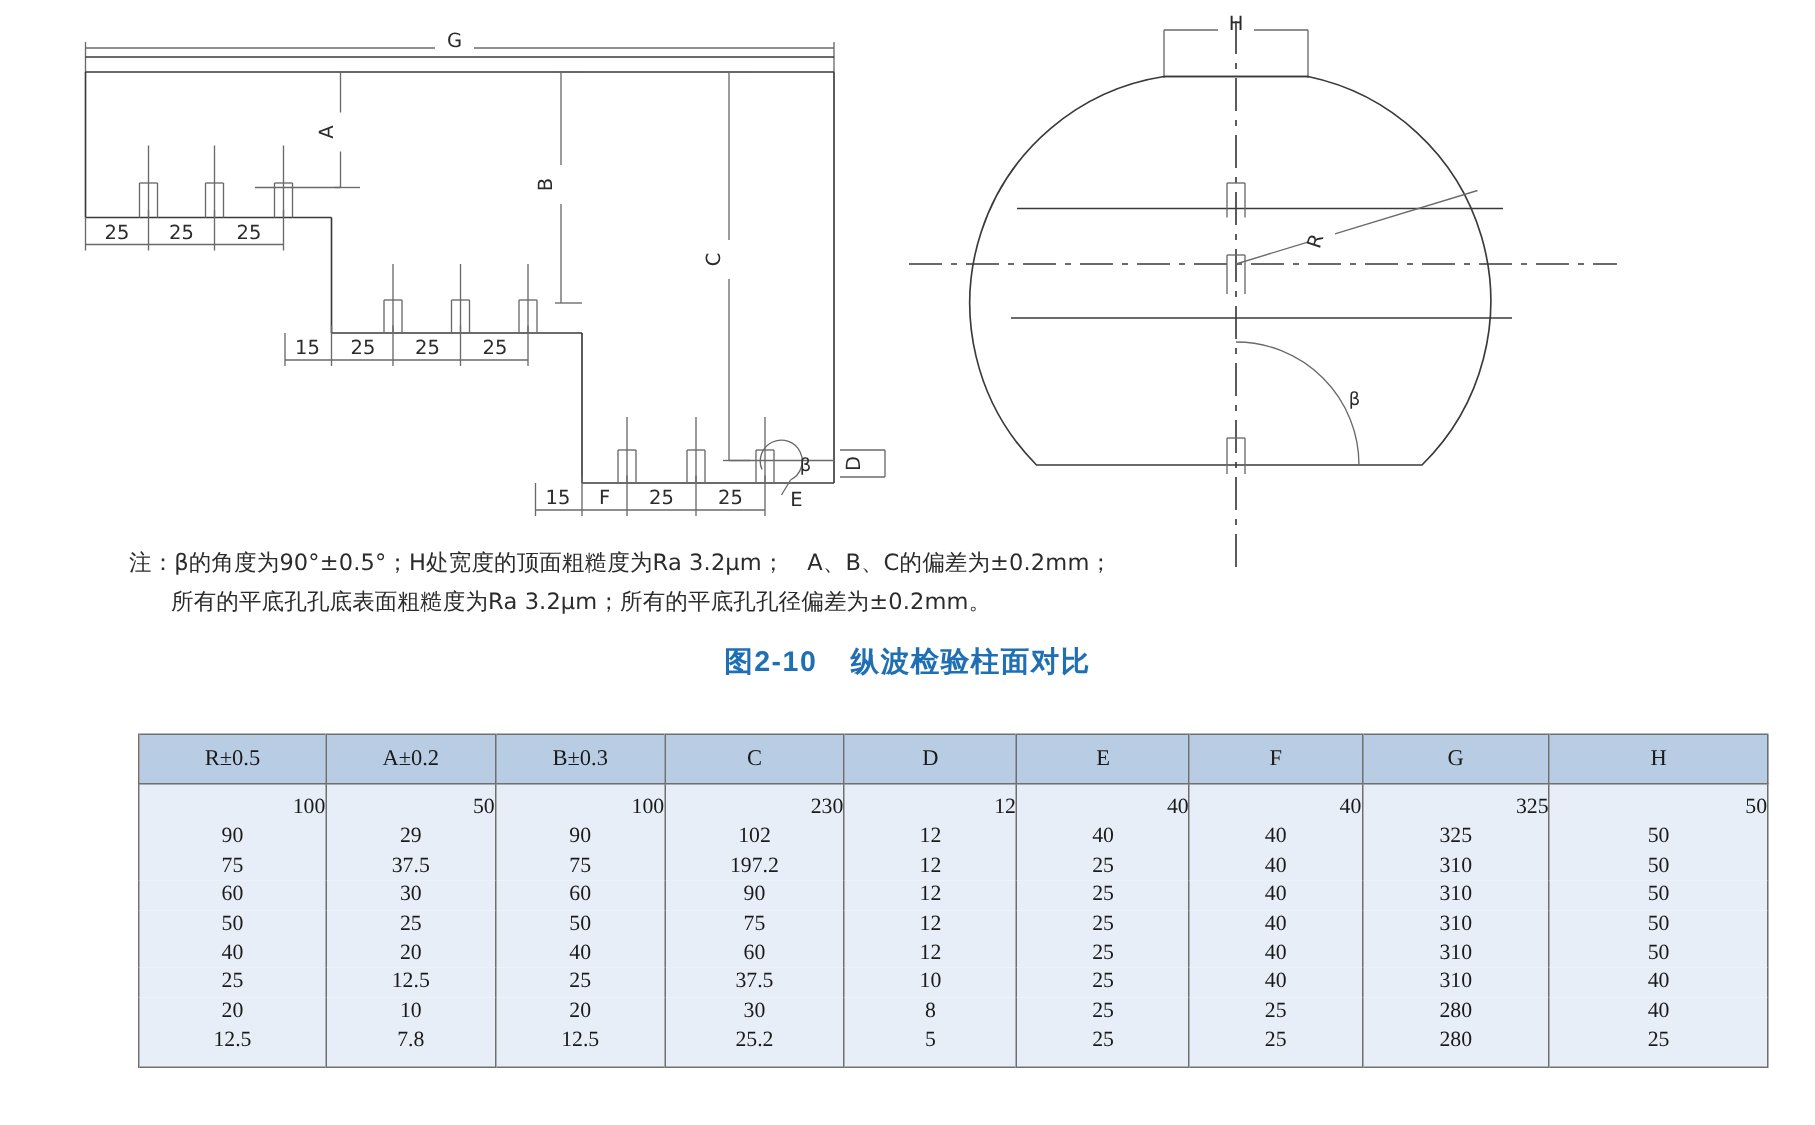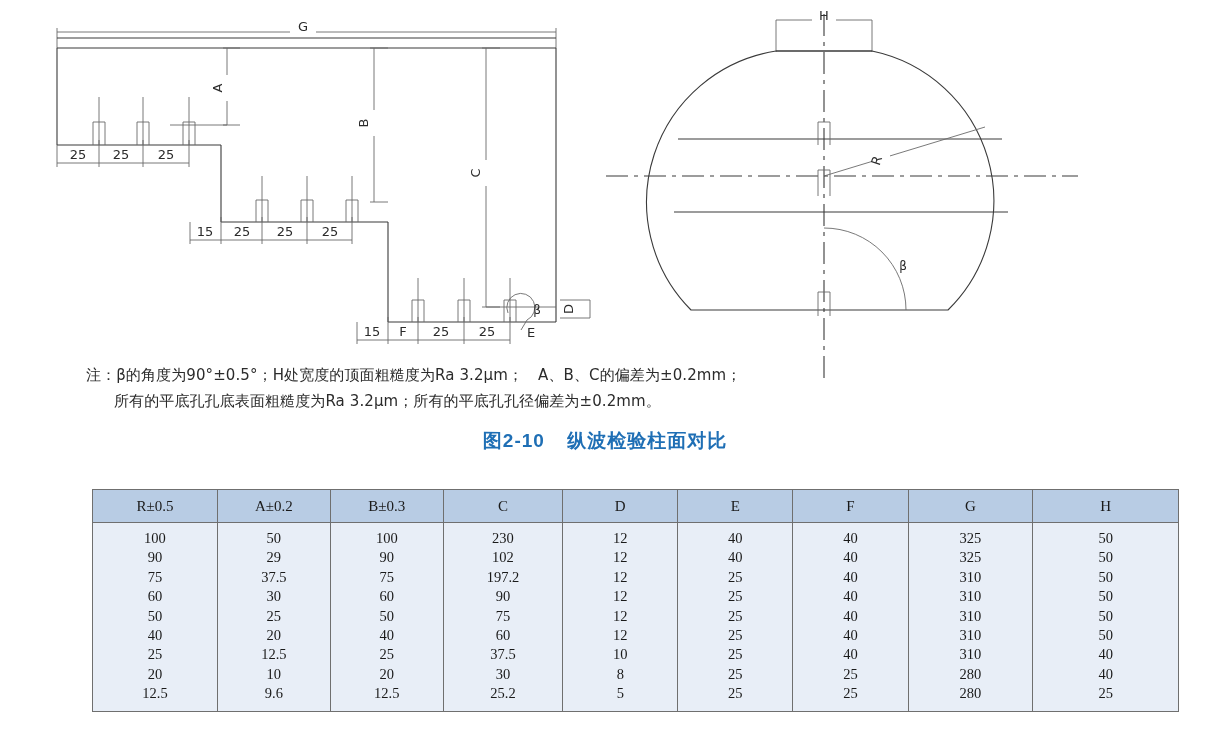--- a/index.html
+++ b/index.html
@@ -84,21 +84,21 @@
     border-bottom: 1.5px solid #6f6f6f;
     padding: 0;
   }
   table.spec td {
     background: #e8eef7;
     font-size: 14.5px;
     height: 19.4px;
     line-height: 19.4px;
     padding: 0;
   }
-  table.spec tbody tr:first-child td { padding-top: 6px; }
+  table.spec tbody tr:first-child td { padding-top: 6px; text-align: right; }
   table.spec tbody tr:last-child td { padding-bottom: 7px; }
   .col-r  { width: 11.5%; }
   .col-a  { width: 10.4%; }
   .col-b  { width: 10.4%; }
   .col-c  { width: 11.0%; }
   .col-d  { width: 10.6%; }
   .col-e  { width: 10.6%; }
   .col-f  { width: 10.6%; }
   .col-g  { width: 11.5%; }
   .col-h  { width: 13.4%; }
@@ -470,21 +470,21 @@
             <td>20</td>
             <td>30</td>
             <td>8</td>
             <td>25</td>
             <td>25</td>
             <td>280</td>
             <td>40</td>
           </tr>
           <tr>
             <td>12.5</td>
-            <td>9.6</td>
+            <td>7.8</td>
             <td>12.5</td>
             <td>25.2</td>
             <td>5</td>
             <td>25</td>
             <td>25</td>
             <td>280</td>
             <td>25</td>
           </tr>
         </tbody>
     </table>

